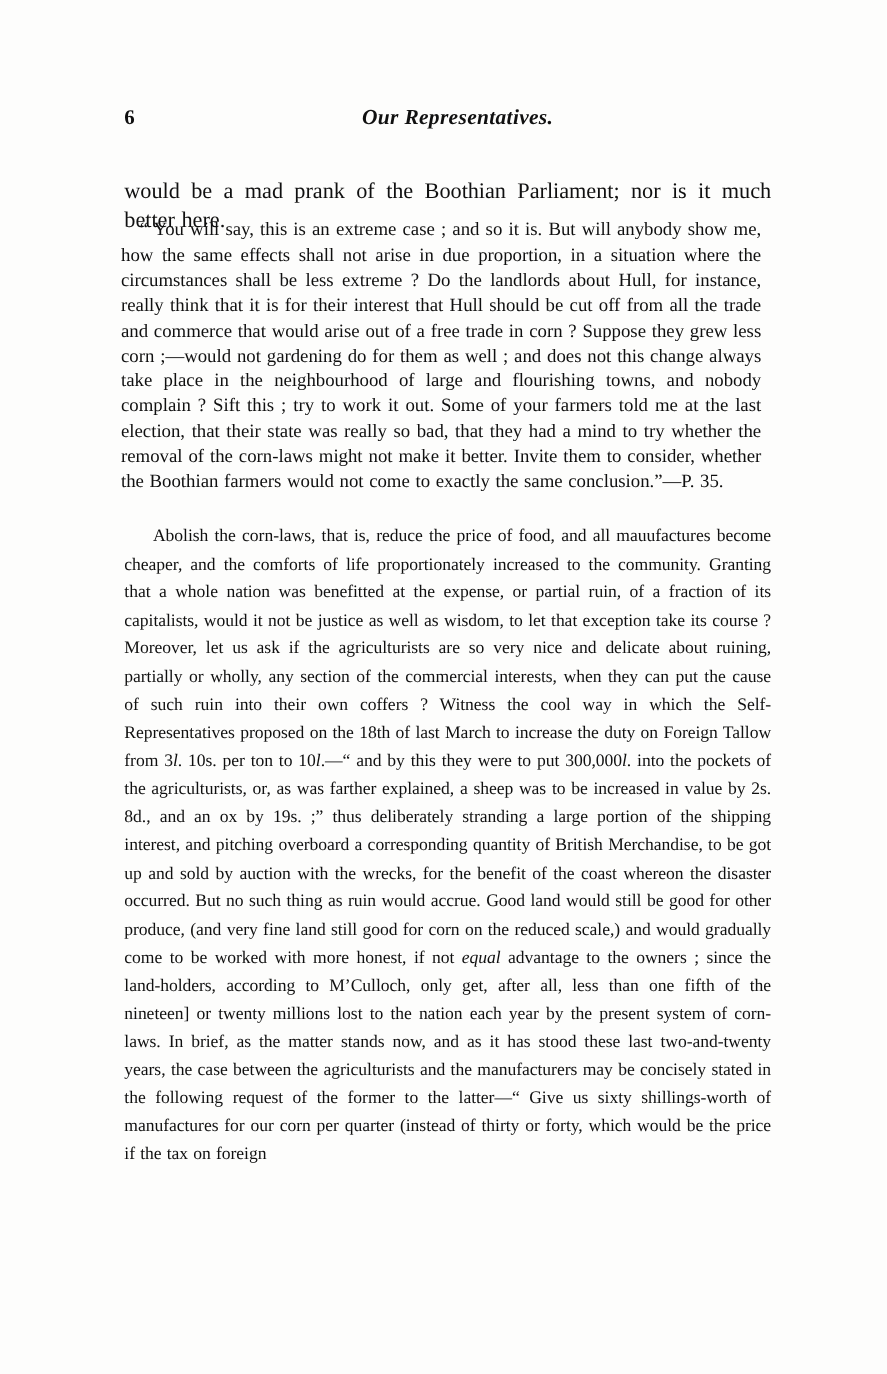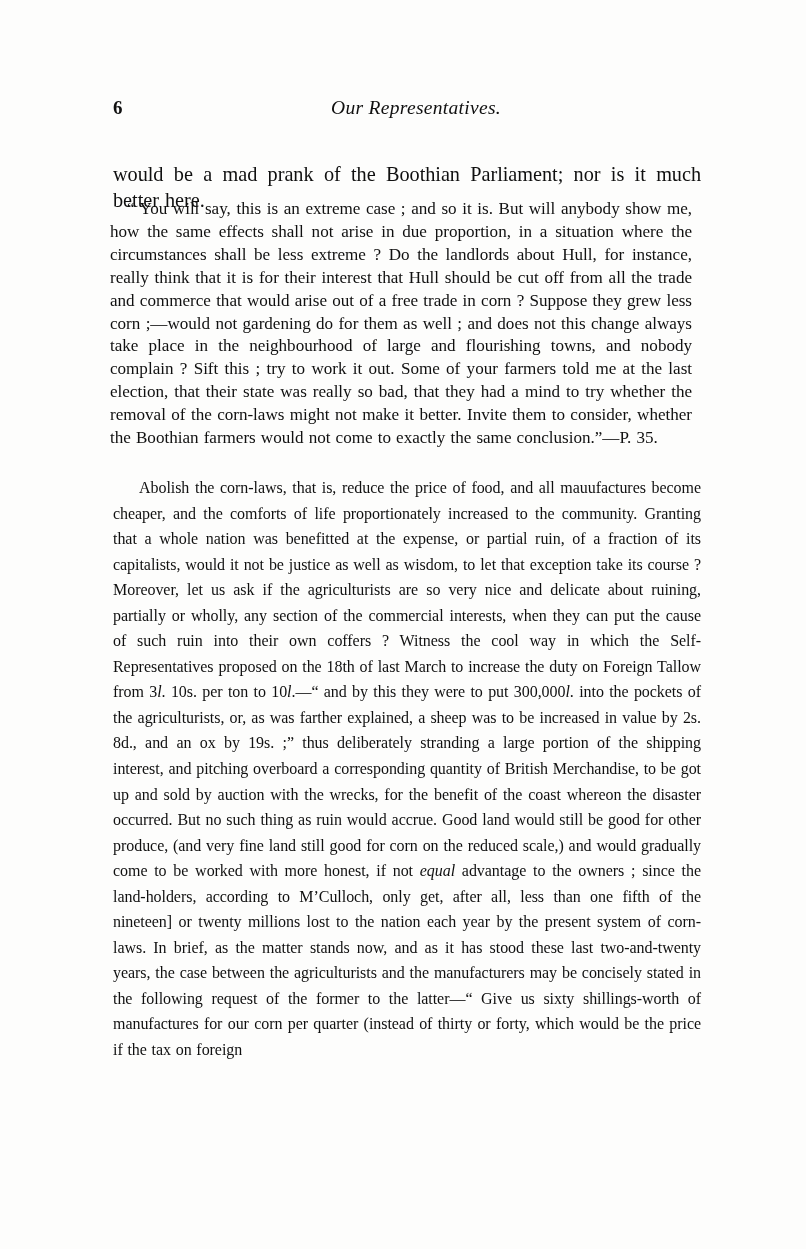--- a/index.html
+++ b/index.html
@@ -42,21 +42,21 @@
     letter-spacing: 0.2px;
     line-height: 24px;
   }
   .head-title {
     position: absolute;
     left: 0;
     top: 0;
     width: 588px;
     text-align: center;
     font-style: italic;
-    font-weight: normal;
+    font-weight: bold;
     font-size: 19.5px;
     line-height: 24px;
     letter-spacing: 0.3px;
     text-indent: 18px;
   }
 
   
   .textblock {
     position: absolute;
     left: 113px;

